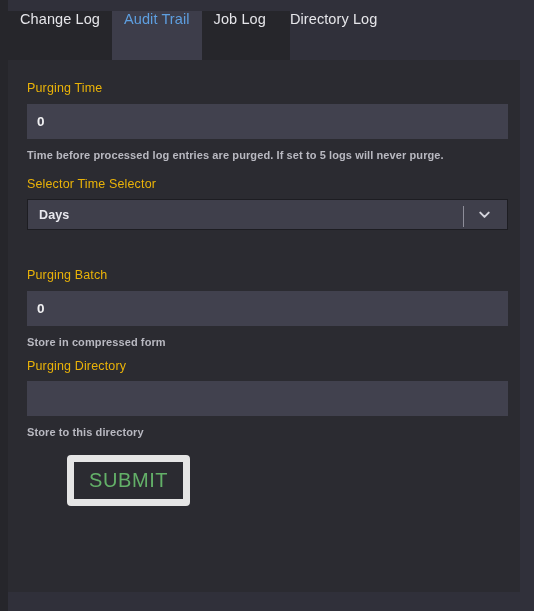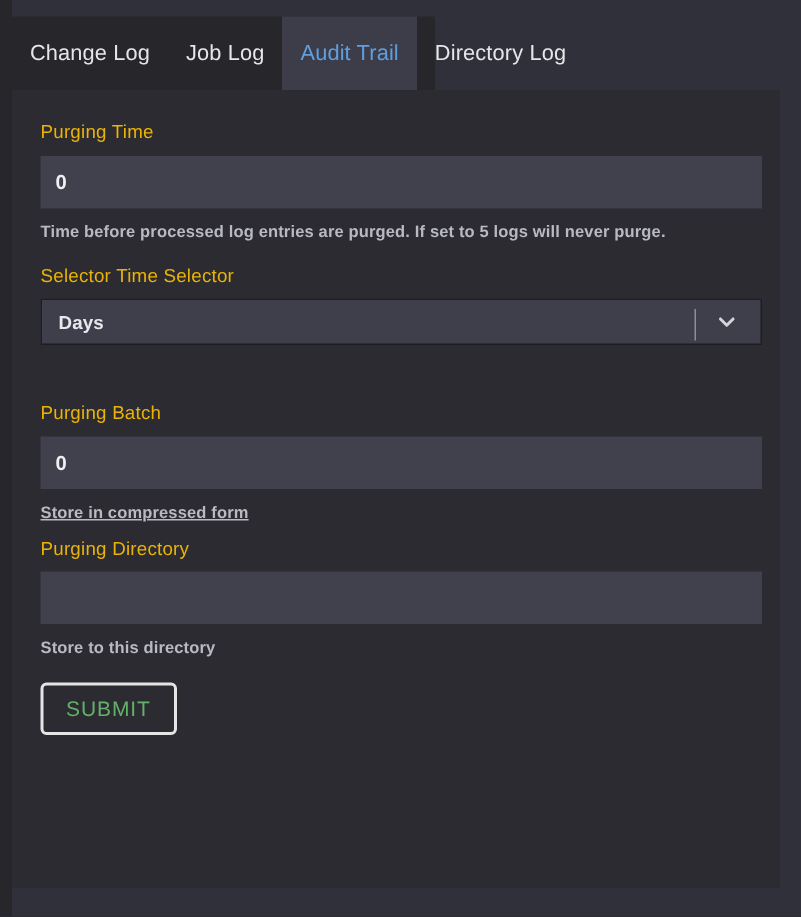--- a/index.html
+++ b/index.html
@@ -40,21 +40,21 @@
     top: 11px;
     width: 282px;
     height: 49px;
     background: #26262b;
     display: flex;
     align-items: stretch;
     box-sizing: border-box;
   }
   .tab {
     display: flex;
-    align-items: center;
+    align-items: flex-start;
     padding: 0 12px;
     font-size: 14.5px;
     color: #e6e6ea;
     letter-spacing: .1px;
     cursor: pointer;
     white-space: nowrap;
     background: transparent;
     border: none;
     font-family: "Liberation Sans", sans-serif;
   }
@@ -155,47 +155,48 @@
     justify-content: center;
   }
   .select-arrow svg { display: block; }
 
   
   .submit-row { padding-top: 3px; }
   .submit-btn {
     display: inline-block;
     box-sizing: border-box;
     background: transparent;
-    border: 2px solid #e5e5e5;
+    border: 7px solid #e5e5e5;
     border-radius: 4px;
     color: #63b068;
-    font-size: 14px;
+    font-size: 20px;
     letter-spacing: .6px;
     padding: 8px 15px 9px 15px;
     cursor: pointer;
     font-family: "Liberation Sans", sans-serif;
     line-height: 1;
+    margin-left: 40px;
   }
 </style>
 </head>
 <body>
 
 <div id="app">
 
   <div class="left-gutter"></div>
 
   <div class="tabstrip">
     <button class="tab">
       <span>Change Log</span>
     </button>
+    <button class="tab active">
+      <span>Audit Trail</span>
+    </button>
     <button class="tab">
       <span>Job Log</span>
-    </button>
-    <button class="tab active">
-      <span>Audit Trail</span>
     </button>
     <button class="tab">
       <span>Directory Log</span>
     </button>
   </div>
 
   <div class="panel">
     <div class="form">
 
       <div class="field">
@@ -217,21 +218,21 @@
         </div>
         <div class="help-text" style="visibility:hidden;">&nbsp;</div>
       </div>
 
       <div class="field">
         <div class="field-label">Purging Batch</div>
         <input class="text-input" type="text" value="0" style="">
       </div>
 
       <div class="field">
-        <div class="help-text" style="margin-bottom:12px;text-decoration:underline;">Store in compressed form</div>
+        <div class="help-text" style="margin-bottom:12px;">Store in compressed form</div>
       </div>
 
       <div class="field">
         <div class="field-label">Purging Directory</div>
         <input class="text-input" type="text" value="" style="">
         <div class="help-text" style="margin-bottom:14px;">Store to this directory</div>
       </div>
 
       <div class="submit-row">
         <button class="submit-btn">SUBMIT</button>

